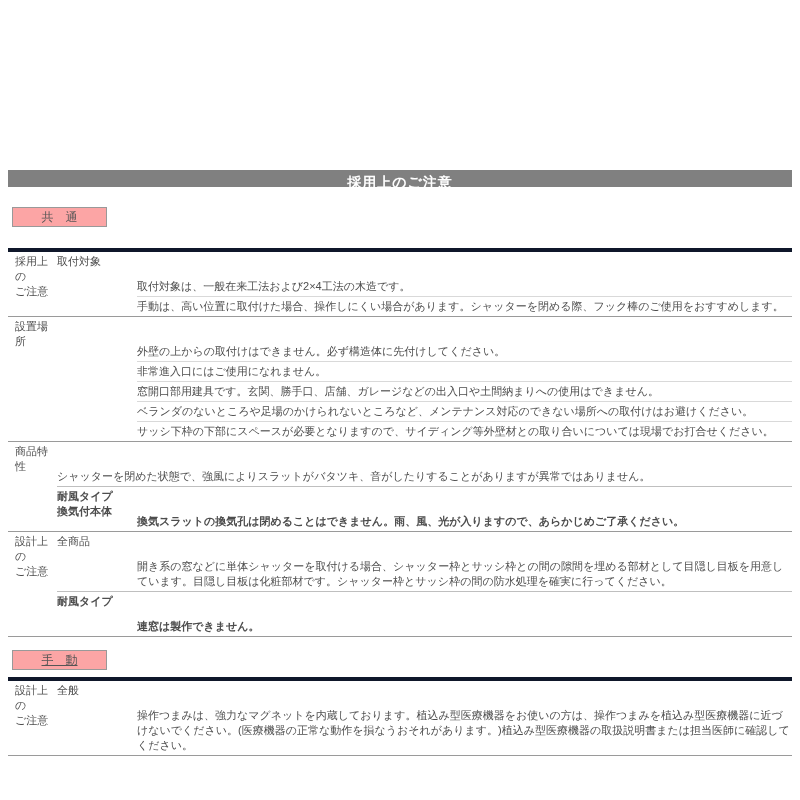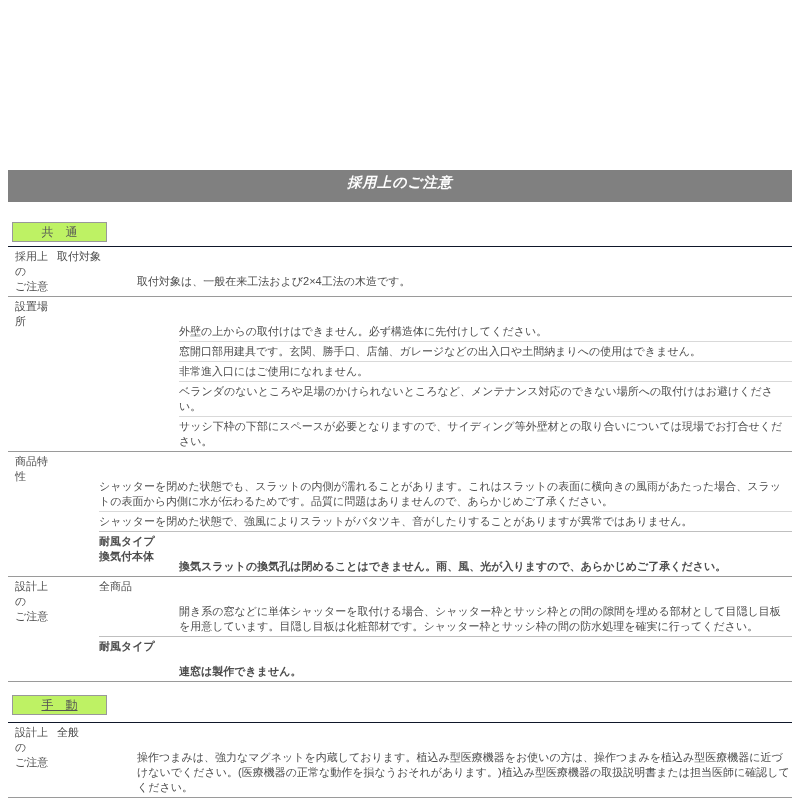--- a/index.html
+++ b/index.html
@@ -7,52 +7,51 @@
     position: relative;
     width: 800px;
     height: 800px;
     background: #ffffff;
     overflow: hidden;
     font-family: "Liberation Sans", "DejaVu Sans", sans-serif;
     color: #4d4d4d;
   }
   .title-bar {
     margin: 170px 8px 0 8px;
-    height: 32px;
+    height: 17px;
     line-height: 24px;
     background: #808080;
     color: #ffffff;
     font-size: 14px;
     font-weight: bold;
     text-align: center;
     letter-spacing: 1px;
-    font-style: italic;
   }
   .tag-box {
     display: inline-block;
-    margin: 20px 0 4px 12px;
+    margin: 20px 0 21px 12px;
     width: 93px;
     height: 18px;
     line-height: 18px;
     border: 1px solid #999999;
-    background: #bef264;
+    background: #fca5a5;
     text-align: center;
     font-size: 12px;
     color: #555555;
   }
   .tag-box.second { margin-top: 13px; margin-bottom: 7px; text-decoration: underline; }
   .notes-table {
     margin: 0 8px;
-    border-top: 1px solid #0f172a;
+    border-top: 4px solid #0f172a;
     border-bottom: 1px solid #9a9a9a;
     font-size: 11px;
     line-height: 15px;
   }
   .group { display: flex; }
-  .group + .group { border-top: 1px solid #9a9a9a; gap: 42px; }
+  .group + .group { border-top: 1px solid #9a9a9a; }
   .col1 {
     width: 42px;
     padding: 2px 0 2px 7px;
     white-space: pre-line;
     flex-shrink: 0;
   }
   .rest { flex: 1; min-width: 0; }
   .subgroup { display: flex; }
   .subgroup + .subgroup { border-top: 1px solid #bfbfbf; font-weight: bold; }
   .col2 {
@@ -79,47 +78,47 @@
   <div class="notes-table">
 
     <div class="group">
       <div class="col1">採用上の
 ご注意</div>
       <div class="rest">
         <div class="subgroup">
           <div class="col2">取付対象</div>
           <div class="rows">
             <div class="row">取付対象は、一般在来工法および2×4工法の木造です。</div>
+            <div class="row">手動は、高い位置に取付けた場合、操作しにくい場合があります。シャッターを閉める際、フック棒のご使用をおすすめします。</div>
           </div>
         </div>
       </div>
     </div>
 
     <div class="group">
       <div class="col1">設置場所</div>
       <div class="rest">
         <div class="subgroup">
           <div class="col2"></div>
           <div class="rows">
             <div class="row">外壁の上からの取付けはできません。必ず構造体に先付けしてください。</div>
+            <div class="row">非常進入口にはご使用になれません。</div>
             <div class="row">窓開口部用建具です。玄関、勝手口、店舗、ガレージなどの出入口や土間納まりへの使用はできません。</div>
-            <div class="row">非常進入口にはご使用になれません。</div>
             <div class="row">ベランダのないところや足場のかけられないところなど、メンテナンス対応のできない場所への取付けはお避けください。</div>
             <div class="row">サッシ下枠の下部にスペースが必要となりますので、サイディング等外壁材との取り合いについては現場でお打合せください。</div>
           </div>
         </div>
       </div>
     </div>
 
     <div class="group">
       <div class="col1">商品特性</div>
       <div class="rest">
         <div class="subgroup">
           <div class="rows">
-            <div class="row">シャッターを閉めた状態でも、スラットの内側が濡れることがあります。これはスラットの表面に横向きの風雨があたった場合、スラットの表面から内側に水が伝わるためです。品質に問題はありませんので、あらかじめご了承ください。</div>
             <div class="row">シャッターを閉めた状態で、強風によりスラットがバタツキ、音がしたりすることがありますが異常ではありません。</div>
           </div>
         </div>
         <div class="subgroup">
           <div class="col2">耐風タイプ
 換気付本体</div>
           <div class="rows">
             <div class="row">換気スラットの換気孔は閉めることはできません。雨、風、光が入りますので、あらかじめご了承ください。</div>
           </div>
         </div>

